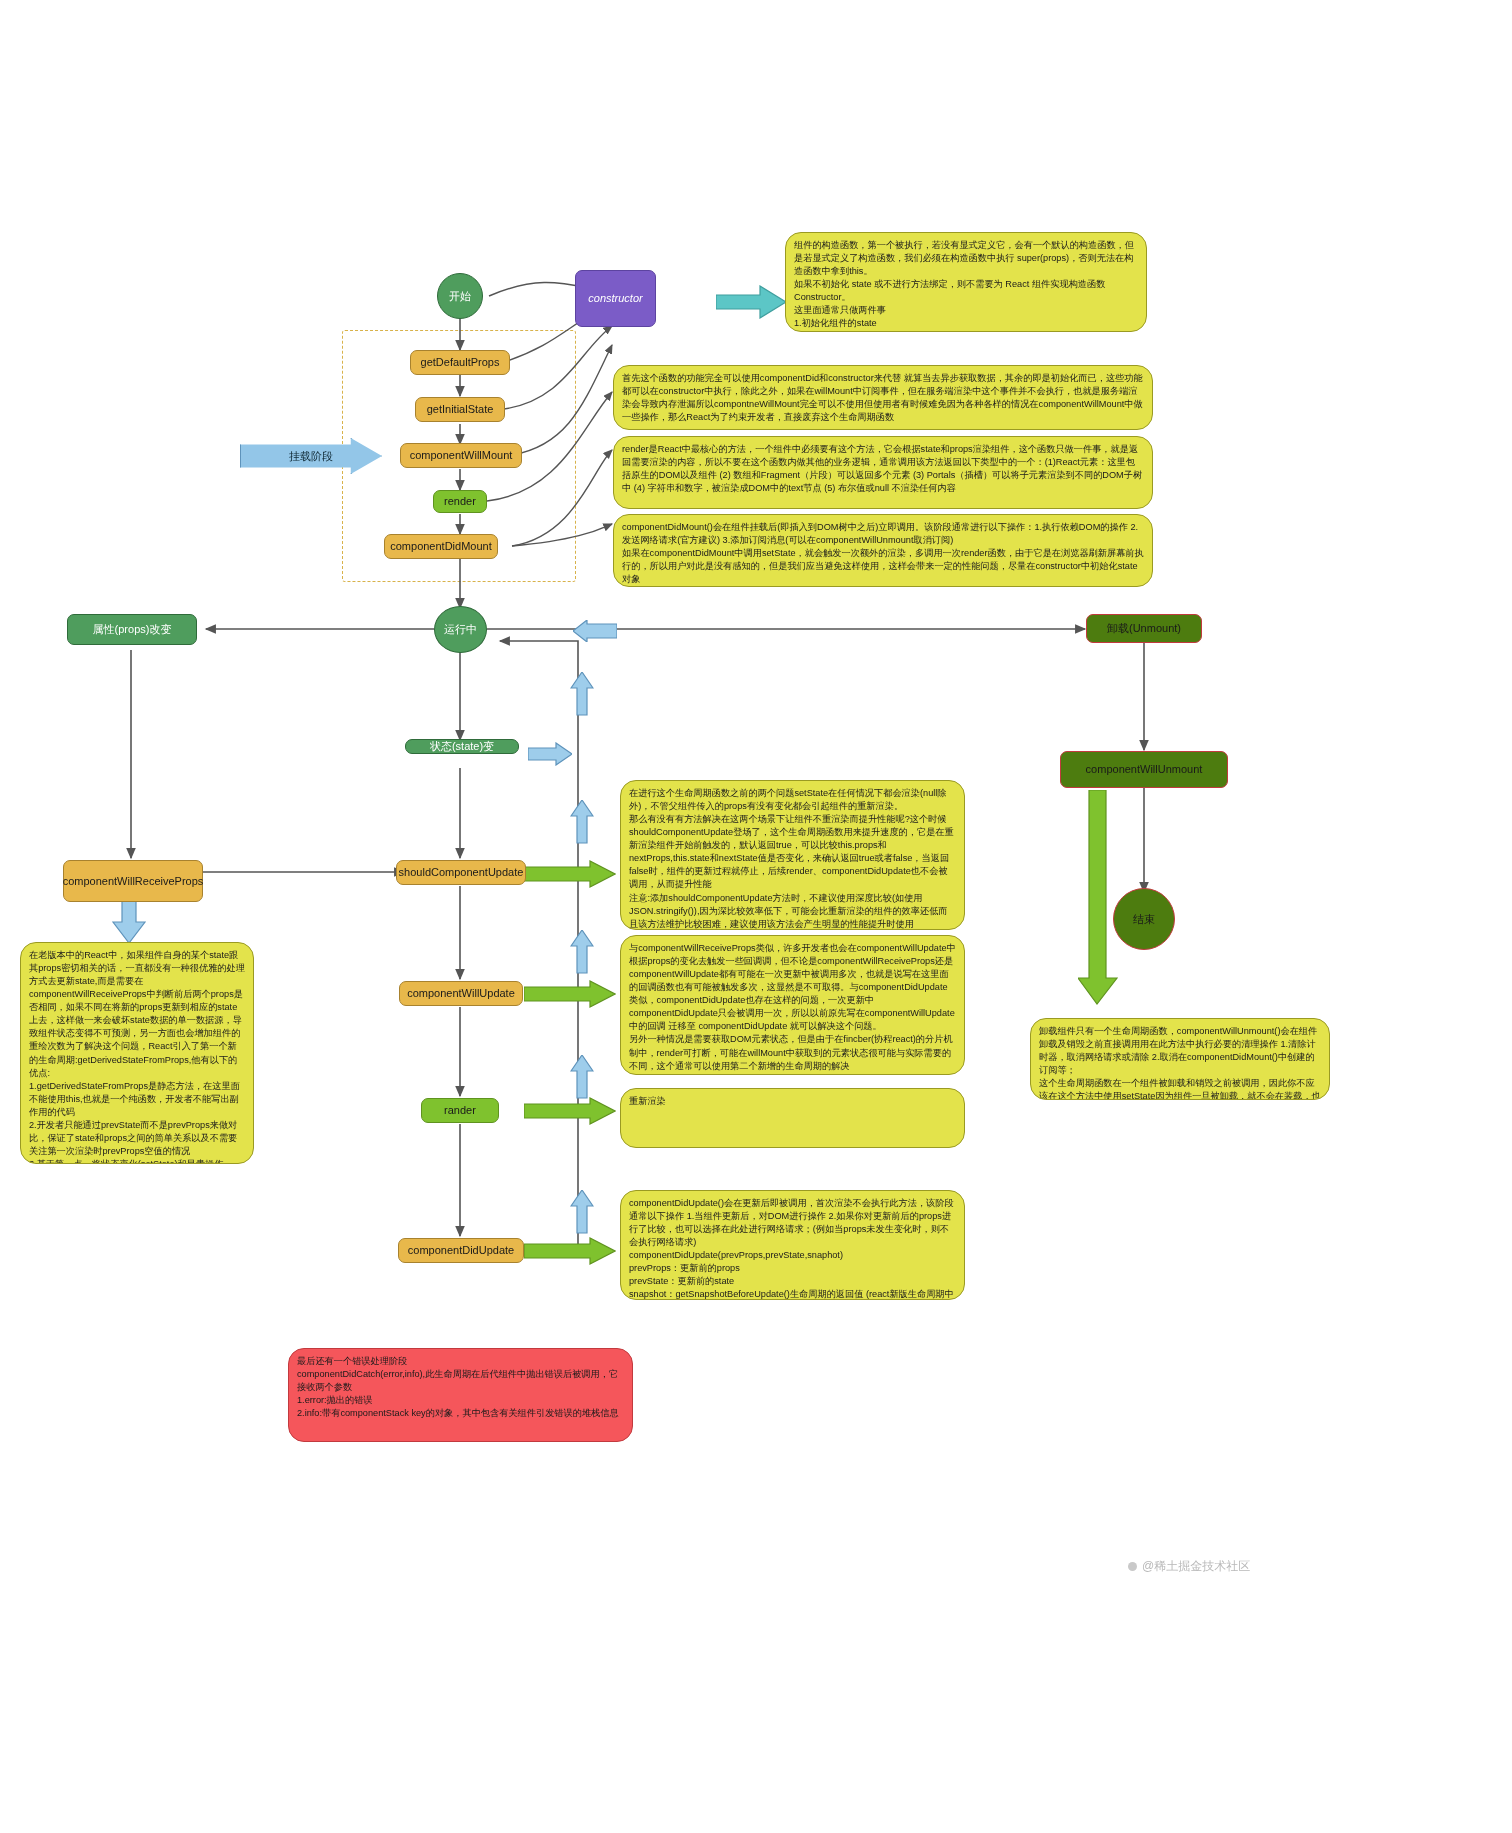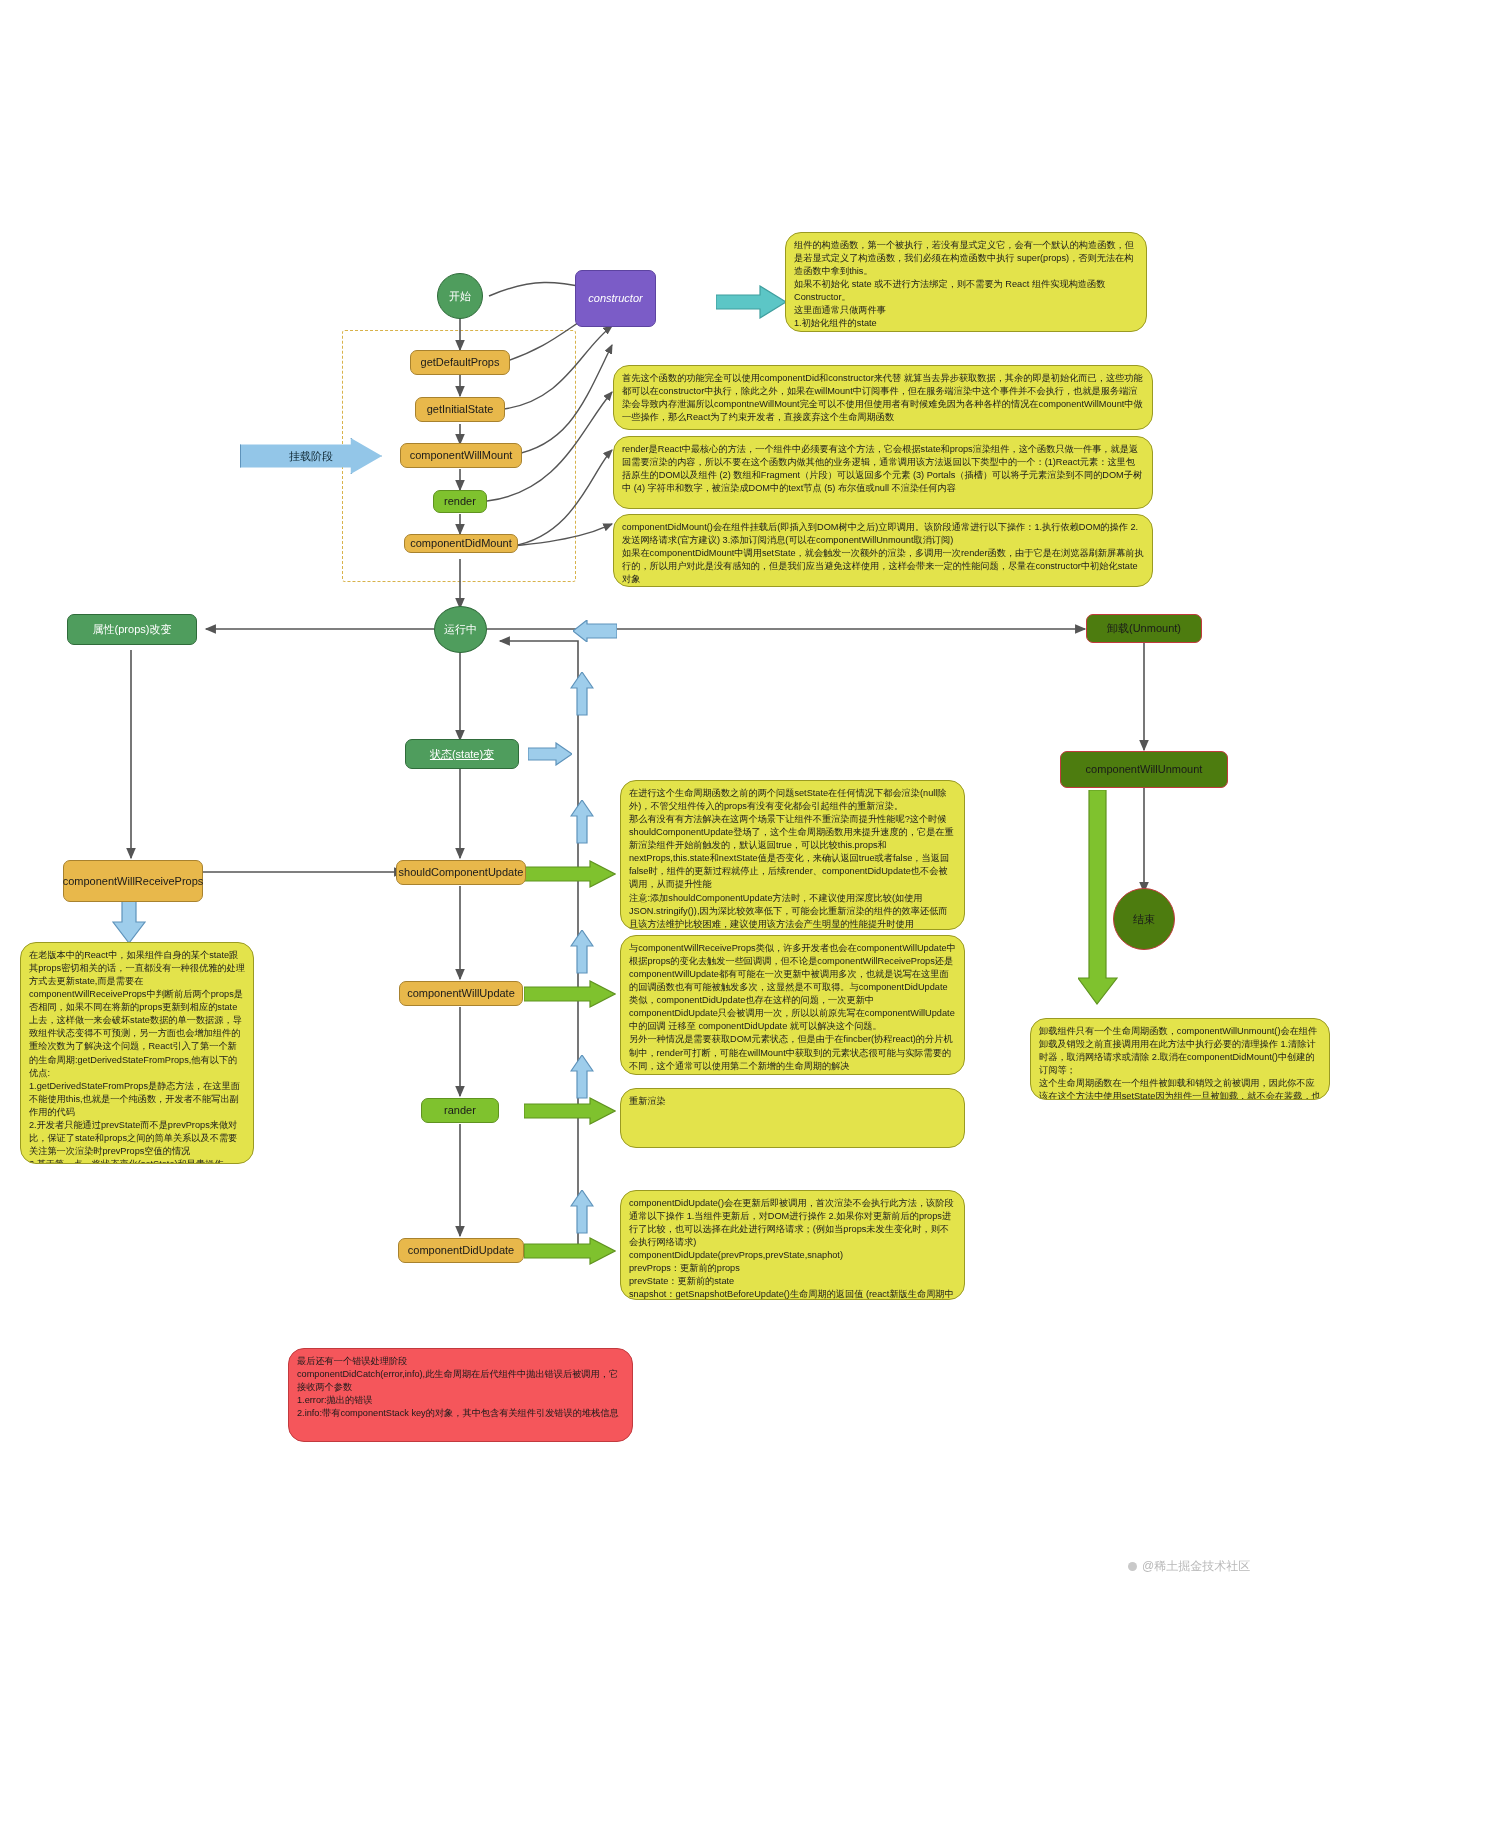--- a/index.html
+++ b/index.html
@@ -160,37 +160,37 @@
   </div>
 
   <div class="node n-orange" style="left:400px;top:443px;width:122px;height:25px;">
     <span>componentWillMount</span>
   </div>
 
   <div class="node n-lightgreen" style="left:433px;top:490px;width:54px;height:23px;">
     <span>render</span>
   </div>
 
-  <div class="node n-orange" style="left:404px;top:534px;width:114px;height:19px;">
+  <div class="node n-orange" style="left:384px;top:534px;width:114px;height:25px;">
     <span>componentDidMount</span>
   </div>
 
   <div class="node n-purple" style="left:575px;top:270px;width:81px;height:57px;font-style:italic;">
     <span>constructor</span>
   </div>
 
   <div class="node n-green n-circle" style="left:434px;top:606px;width:53px;height:47px;">
     <span>运行中</span>
   </div>
 
   <div class="node n-green" style="left:67px;top:614px;width:130px;height:31px;">
     <span>属性(props)改变</span>
   </div>
 
-  <div class="node n-green" style="left:405px;top:739px;width:114px;height:30px;text-decoration:underline;">
+  <div class="node n-green" style="left:405px;top:739px;width:114px;height:15px;">
     <span>状态(state)变</span>
   </div>
 
   <div class="node n-orange" style="left:63px;top:860px;width:140px;height:42px;">
     <span>componentWillReceiveProps</span>
   </div>
 
   <div class="node n-orange" style="left:396px;top:860px;width:130px;height:25px;">
     <span>shouldComponentUpdate</span>
   </div>

